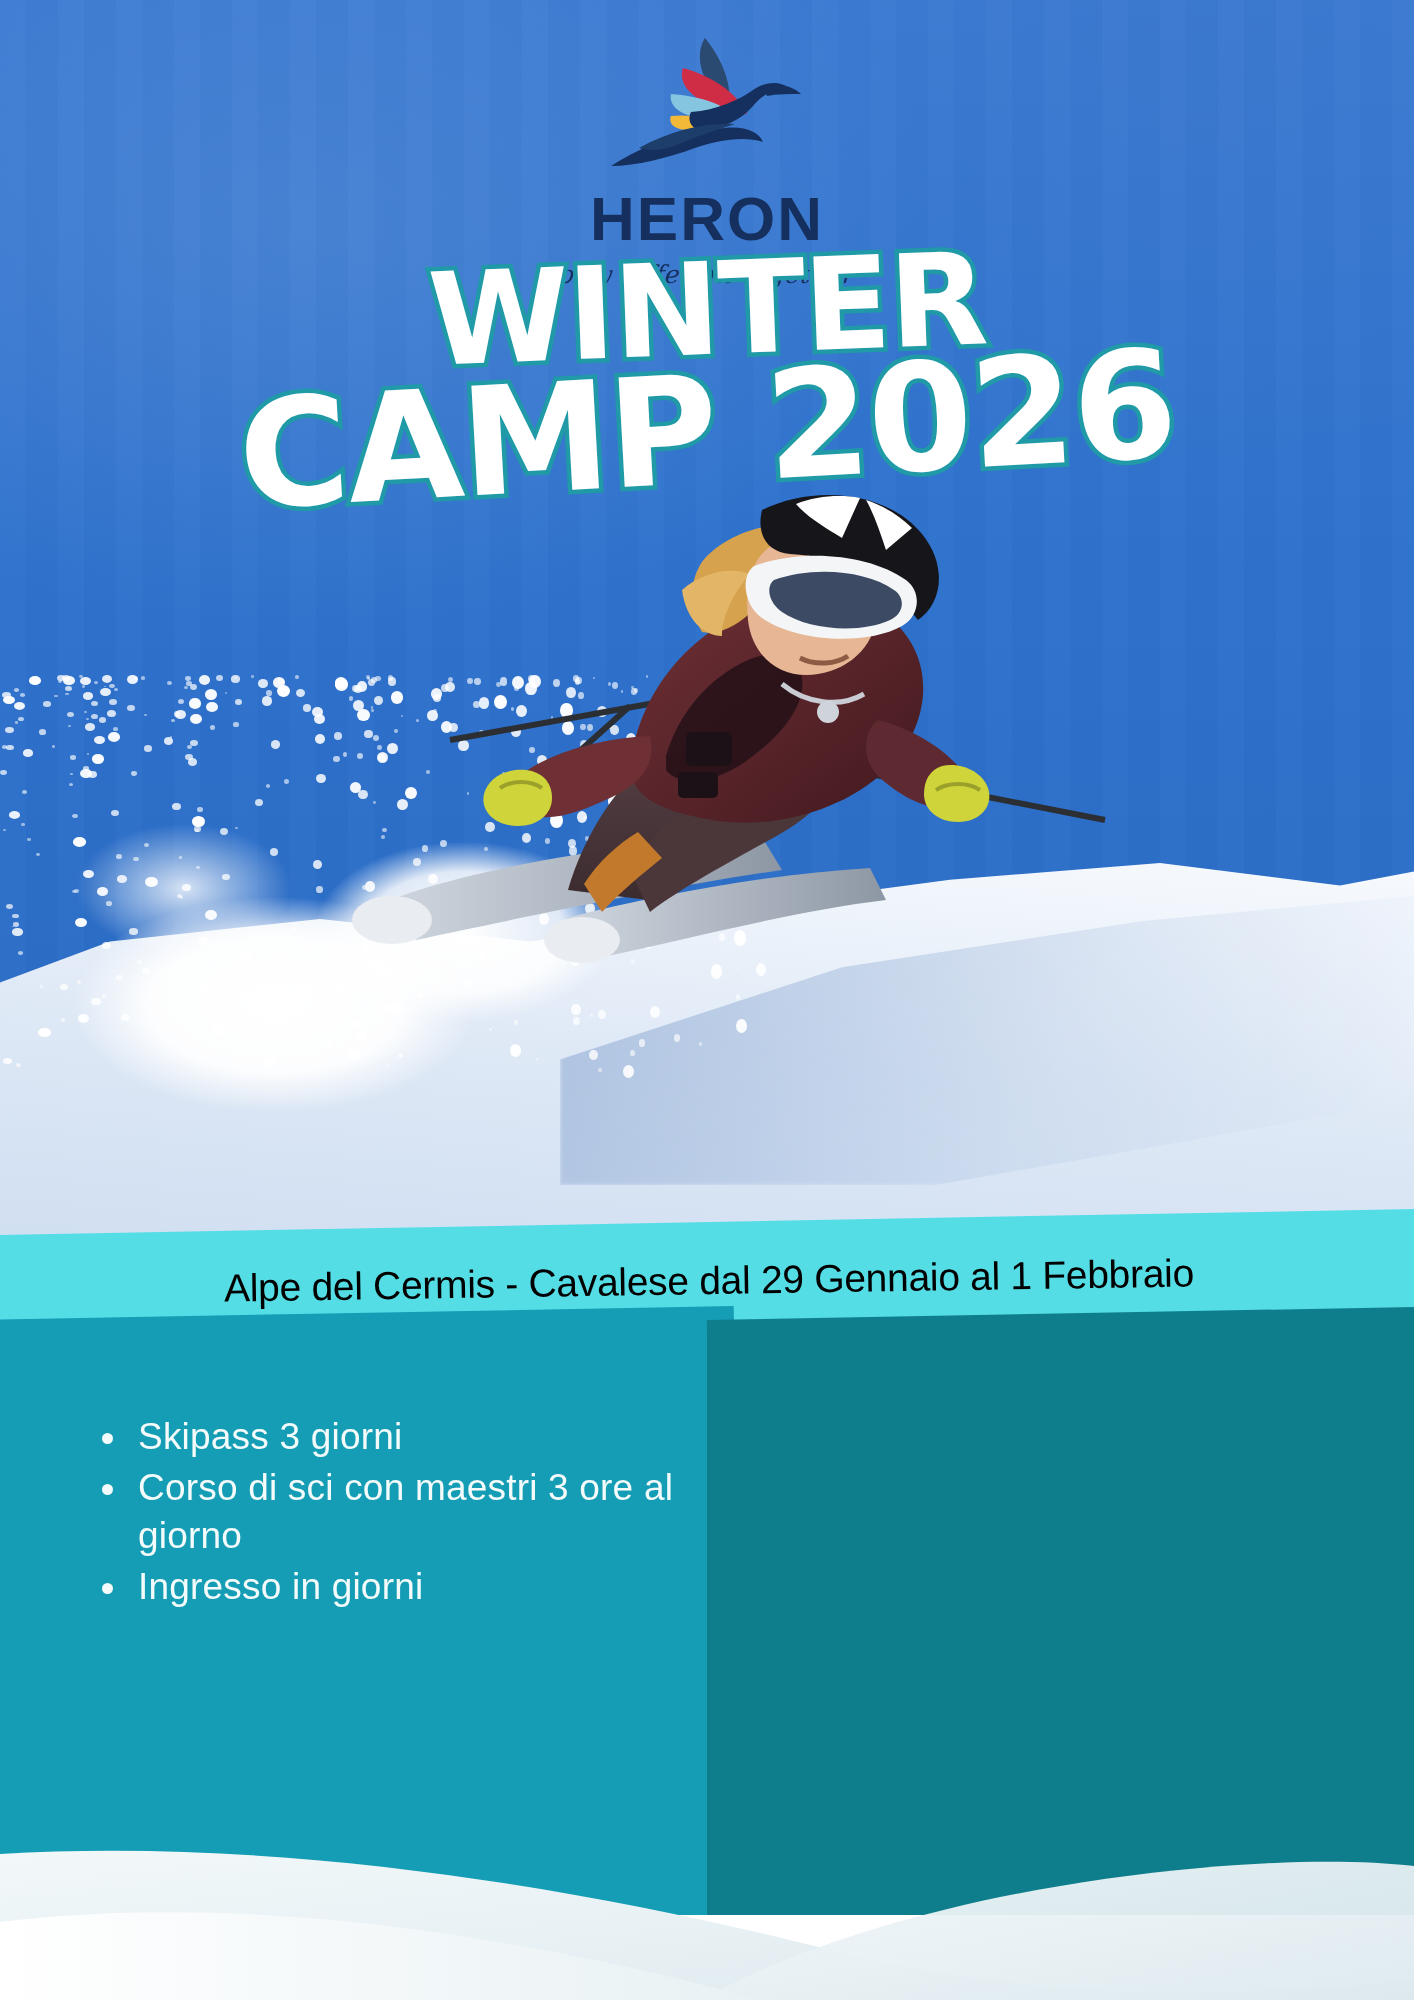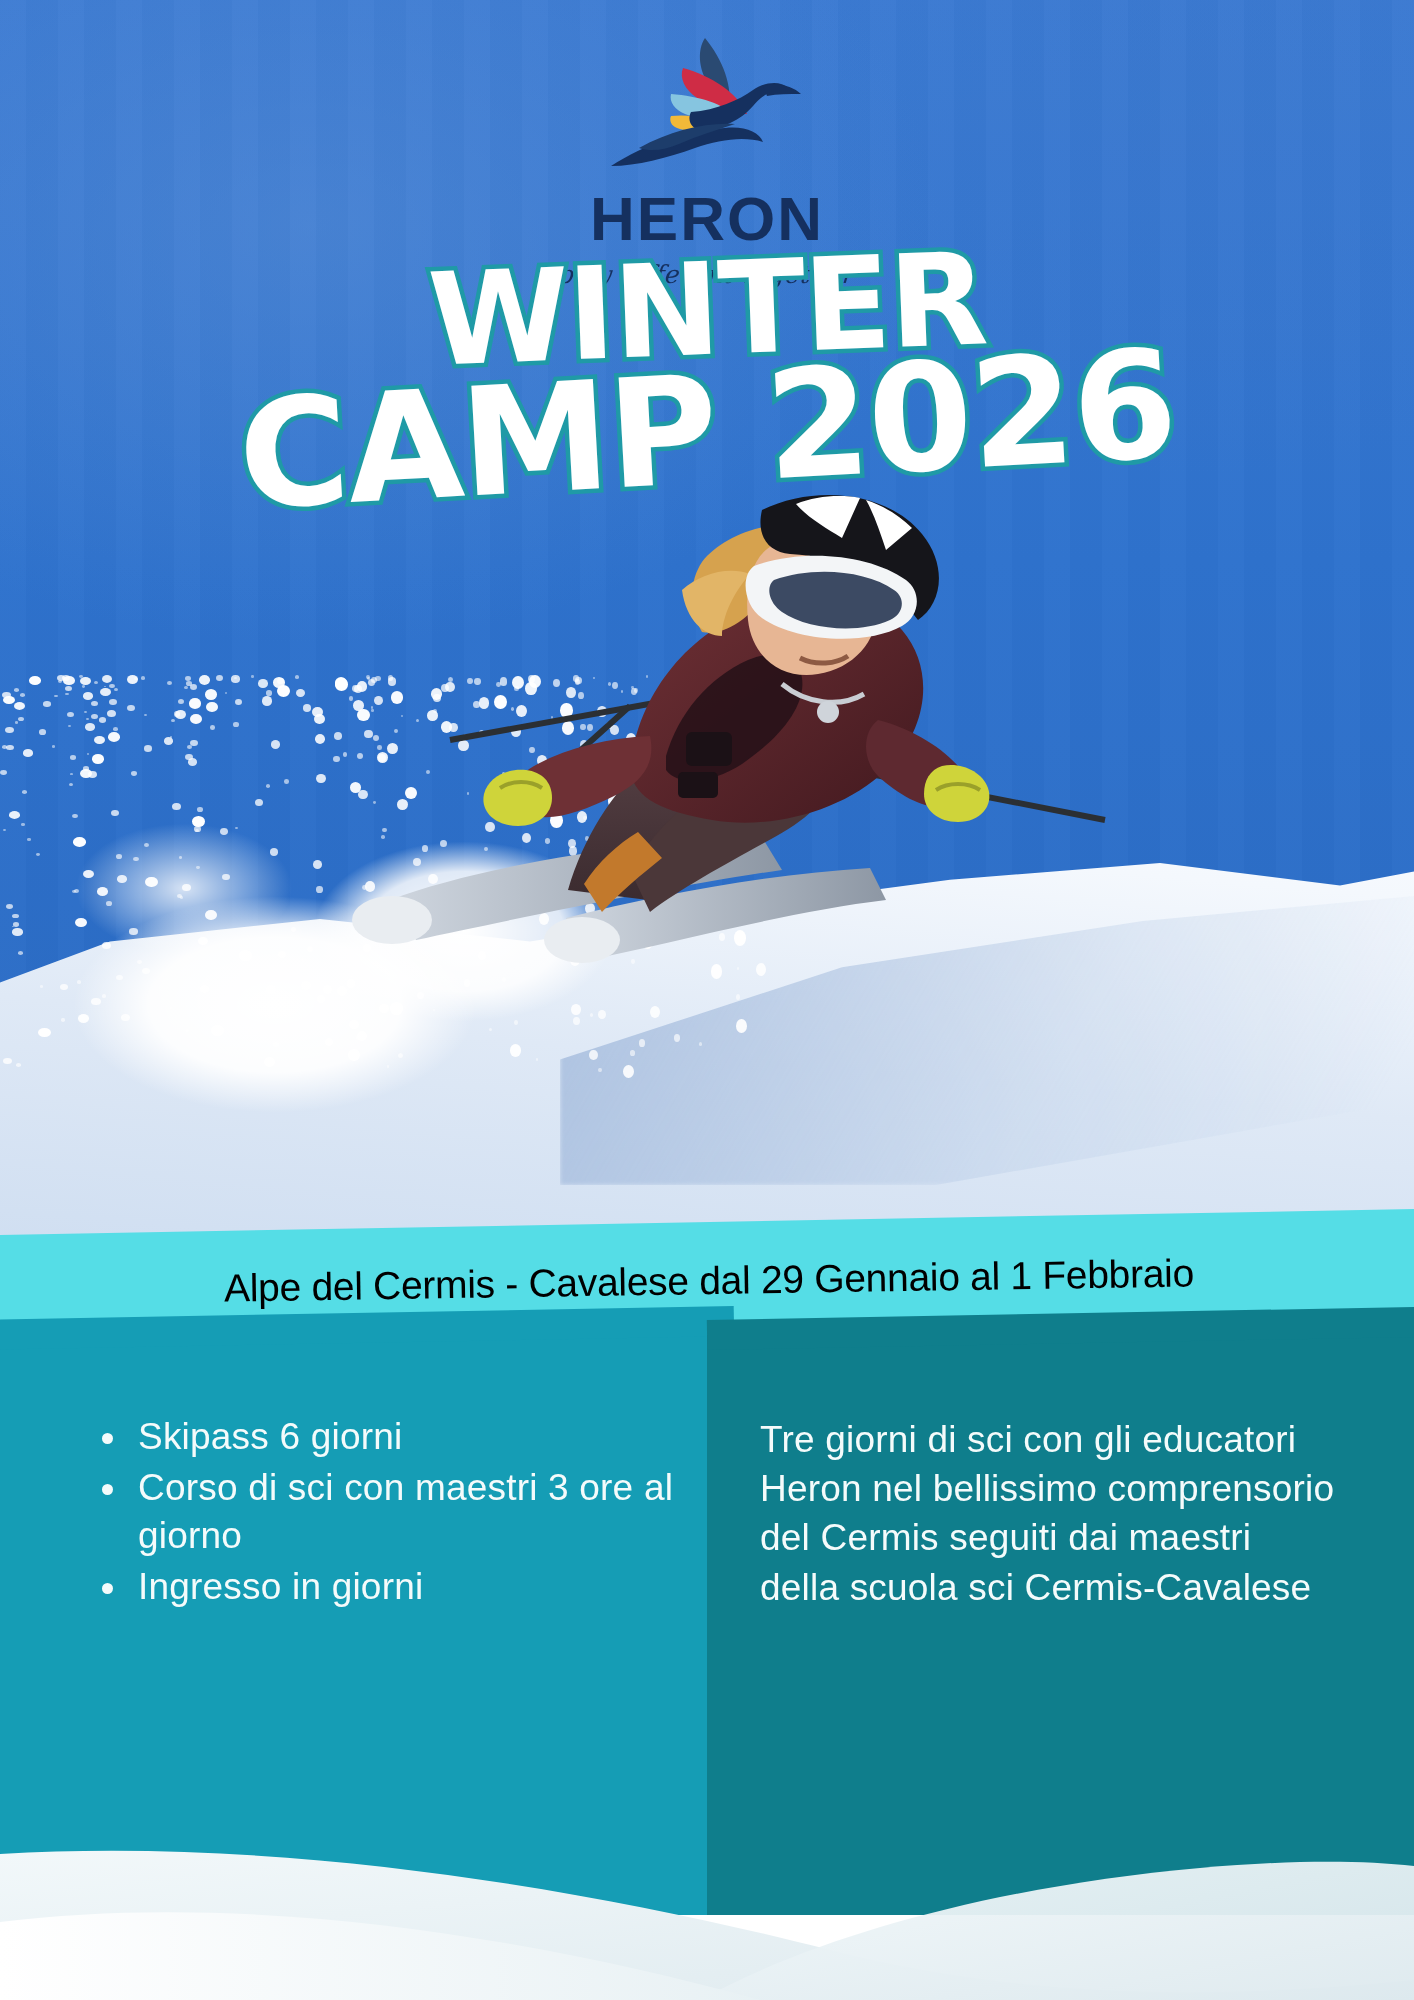--- a/index.html
+++ b/index.html
@@ -667,26 +667,25 @@
 
   <div class="band">
     <span class="band-text">Alpe del Cermis - Cavalese dal 29 Gennaio al 1 Febbraio</span>
   </div>
 
   <div class="panels">
     <div class="panel-left"></div>
     <div class="panel-right"></div>
 
     <ul class="bullets" id="bullets">
-        <li>Skipass 6 giorni</li>
+        <li>Skipass 3 giorni</li>
         <li>Corso di sci con maestri 3 ore al giorno</li>
         <li>Ingresso in giorni</li>
       </ul>
 
-    <div class="rightcopy">Tre giorni di sci con gli educatori Heron nel bellissimo comprensorio del Cermis seguiti dai maestri della scuola sci Cermis-Cavalese</div>
   </div>
 
   <svg class="waves" viewBox="0 0 1414 170" preserveAspectRatio="none">
     <defs>
       <linearGradient id="w1" x1="0" y1="0" x2="1" y2="1">
         <stop offset="0" stop-color="#f2f8fa"></stop>
           <stop offset="1" stop-color="#dde9ee"></stop>
       </linearGradient>
       <linearGradient id="w2" x1="0" y1="0" x2="1" y2="0">
         <stop offset="0" stop-color="#ffffff"></stop>

